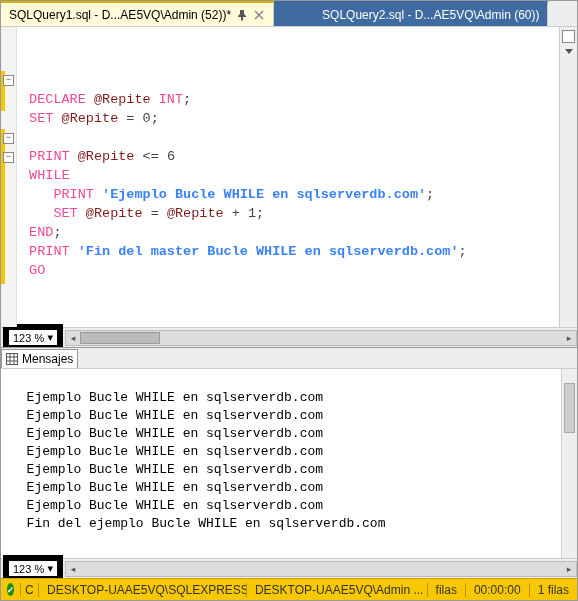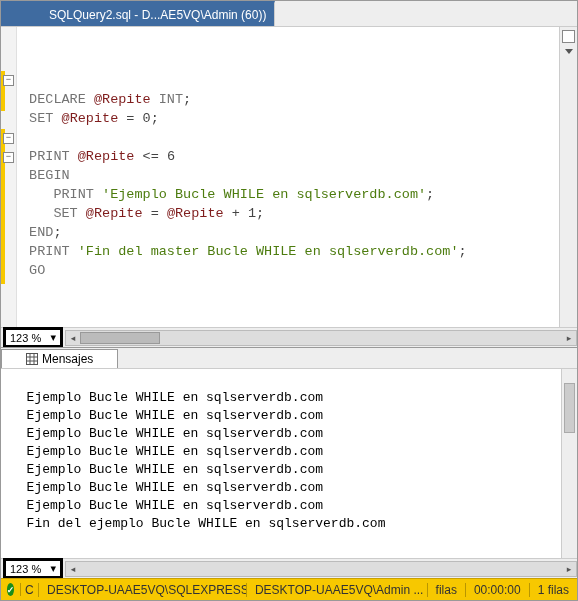--- a/index.html
+++ b/index.html
@@ -78,22 +78,22 @@
     background: #f7c800;
   }
   .code {
     flex: 1;
     padding: 6px 8px 6px 4px;
     white-space: pre;
     line-height: 19px;
     font-size: 13.5px;
     overflow: hidden;
   }
-  .kw { color: #737373; }
-  .str { color: #4d7c0f; }
+  .kw { color: #ec4899; }
+  .str { color: #3b82f6; font-weight: bold; }
   .var { color: #7f1d1d; }
   .op, .num, .punct { color: #444; }
   .right-strip {
     width: 18px;
     background: #eee;
     border-left: 1px solid #ccc;
     display: flex;
     flex-direction: column;
     align-items: center;
     padding-top: 3px;
@@ -118,21 +118,21 @@
     align-items: center;
     background: #eee;
     border-top: 1px solid #ccc;
     height: 20px;
     font-family: 'Segoe UI', sans-serif;
     font-size: 11px;
   }
   .zoom-box {
     width: 60px;
     padding: 1px 4px;
-    border: 3px solid #000000;
+    border: 6px solid #000000;
     background: #fff;
     margin: 0 2px;
     display: flex;
     justify-content: space-between;
     align-items: center;
   }
   .hscroll {
     flex: 1;
     height: 16px;
     background: #ddd;
@@ -166,21 +166,21 @@
     border-top: 1px solid #999;
     border-bottom: 1px solid #ccc;
     height: 22px;
     font-family: 'Segoe UI', sans-serif;
     font-size: 12px;
   }
   .panel-tab {
     display: flex;
     align-items: center;
     gap: 4px;
-    padding: 0 24px;
+    padding: 0 4px;
     background: #fff;
     border: 1px solid #999;
     border-bottom: none;
     margin-top: 1px;
   }
   .grid-icon {
     width: 12px; height: 12px;
     display: inline-block;
   }
   .messages {
@@ -243,41 +243,54 @@
     justify-content: center;
     color: #fff;
     font-size: 9px;
     font-weight: bold;
   }
 </style>
 </head>
 <body>
 
 <div class="tabs">
+  <div class="tab active">
+    <span>SQLQuery1.sql - D...AE5VQ\Admin (52))*</span>
+    <span class="pin">
+      <svg viewBox="0 0 12 12">
+          <path d="M4 1h4v4l2 2v1H7v3L6 12l-1-1V8H2V7l2-2z" fill="#555"></path>
+        </svg>
+    </span>
+    <span class="close">
+      <svg viewBox="0 0 12 12">
+          <path d="M2 2l8 8M10 2l-8 8" stroke="#888" stroke-width="1.5"></path>
+        </svg>
+    </span>
+  </div>
   <div class="tab inactive">
     <span>SQLQuery2.sql - D...AE5VQ\Admin (60))</span>
   </div>
 </div>
 
 <div class="editor-wrap">
   <div class="gutter">
     <div class="yellow-bar" style="top:44px;height:40px"></div>
     <div class="yellow-bar" style="top:102px;height:155px"></div>
     <div class="fold-marker" style="top:48px">−</div>
     <div class="fold-marker" style="top:106px">−</div>
     <div class="fold-marker" style="top:125px">−</div>
   </div>
   <div class="code">
 <span> </span>
 <span> </span>
  <span class="kw">DECLARE</span> <span class="var">@Repite</span> <span class="kw">INT</span><span class="punct">;</span>
  <span class="kw">SET</span> <span class="var">@Repite</span> <span class="op">=</span> <span class="num">0</span><span class="punct">;</span>
 <span> </span>
  <span class="kw">PRINT</span> <span class="var">@Repite</span> <span class="op">&lt;=</span> <span class="num">6</span>
- <span class="kw">BEGIN</span>
+ <span class="kw">WHILE</span>
     <span class="kw">PRINT</span> <span class="str">'Ejemplo Bucle WHILE en sqlserverdb.com'</span><span class="punct">;</span>
     <span class="kw">SET</span> <span class="var">@Repite</span> <span class="op">=</span> <span class="var">@Repite</span> <span class="op">+</span> <span class="num">1</span><span class="punct">;</span>
  <span class="kw">END</span><span class="punct">;</span>
  <span class="kw">PRINT</span> <span class="str">'Fin del master Bucle WHILE en sqlserverdb.com'</span><span class="punct">;</span>
  <span class="kw">GO</span>
   </div>
   <div class="right-strip">
     <div class="split-icon"></div>
     <div class="mini-arrow"></div>
   </div>

